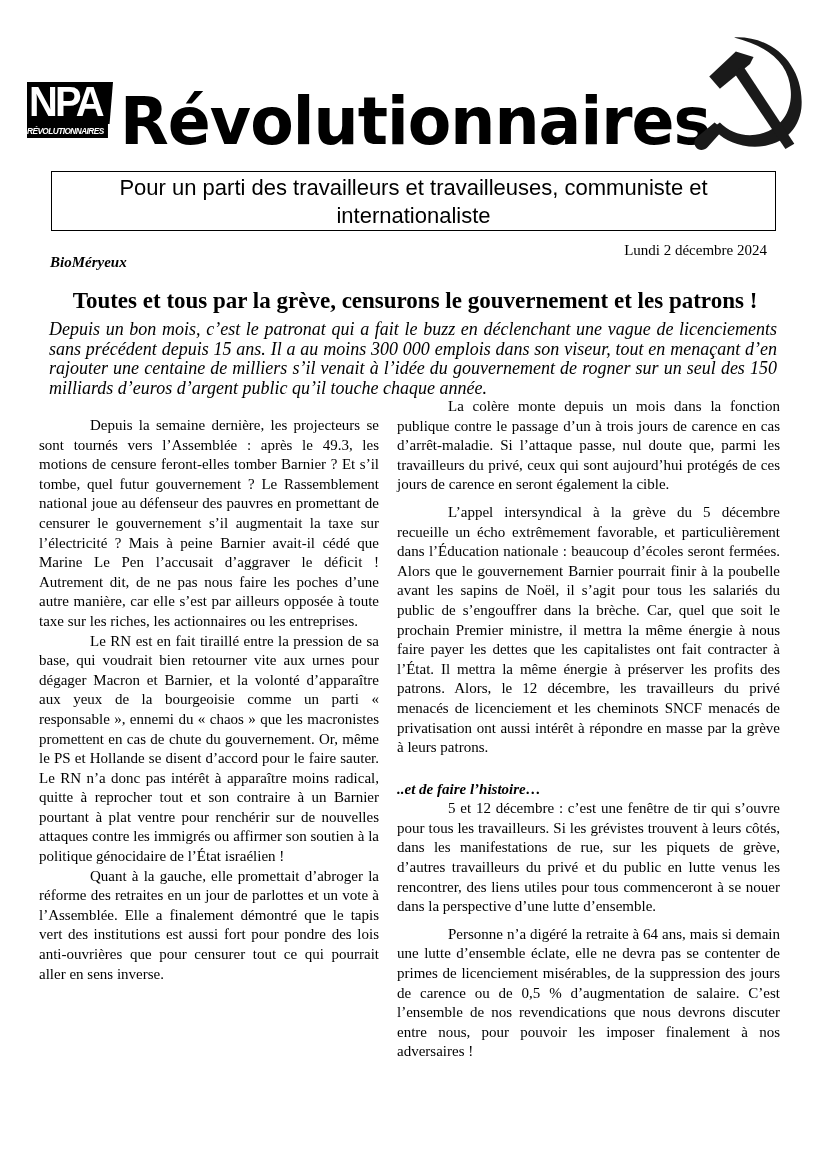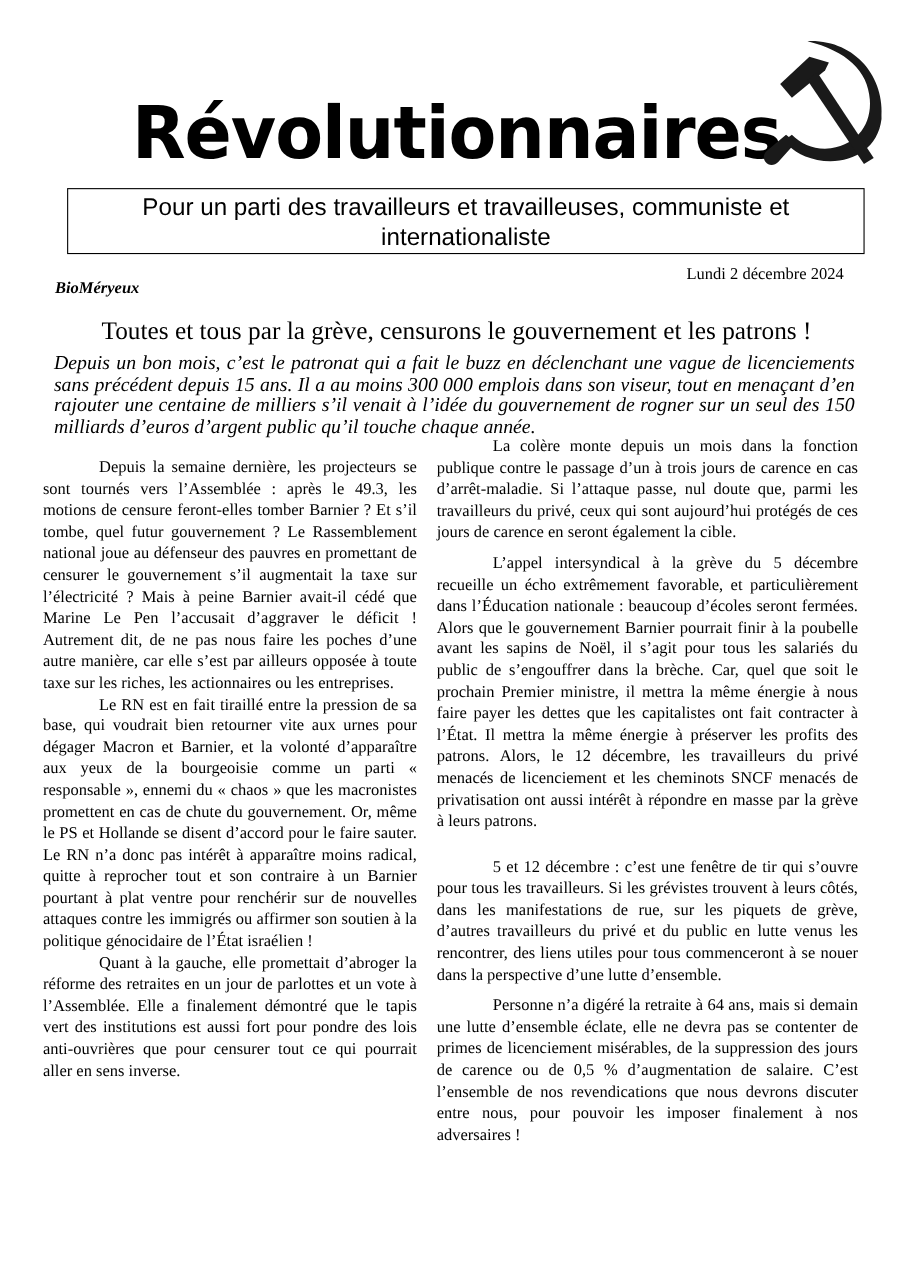--- a/index.html
+++ b/index.html
@@ -6,41 +6,46 @@
   body { width: 826px; height: 1169px; position: relative; overflow: hidden; color: #000; font-family: "Liberation Serif", serif; }
 
   .masthead { position: absolute; left: 0; top: 0; width: 826px; height: 165px; }
   .npa-logo { position: absolute; left: 27px; top: 82px; width: 88px; height: 58px; }
   .npa-box { position: absolute; left: 0; top: 0; width: 86px; height: 42px; background: #000; clip-path: polygon(0 0, 100% 0, 96% 100%, 0 100%); }
   .npa-letters { position: absolute; left: 2px; top: -3px; font-family: "Liberation Sans", sans-serif; font-weight: bold; font-size: 42px; letter-spacing: -3px; color: #fff; transform: scaleX(0.95); transform-origin: left top; line-height: 46px; }
   .npa-sub { position: absolute; left: 0; top: 42px; width: 88px; height: 14px; background: #000; color: #fff; font-family: "Liberation Sans", sans-serif; font-weight: bold; font-style: italic; font-size: 9px; line-height: 14px; letter-spacing: -0.6px; transform: scaleX(0.92); transform-origin: left top; white-space: nowrap; overflow: hidden; }
   .brand-title { position: absolute; left: 120px; top: 84px; font-family: "DejaVu Sans", sans-serif; font-weight: bold; font-size: 66px; line-height: 76px; letter-spacing: -1px; white-space: nowrap; transform: scaleX(0.96); transform-origin: left top; }
   .hs-icon { position: absolute; left: 688px; top: 24px; width: 124px; height: 134px; }
 
-  .slogan-box { position: absolute; left: 61px; top: 171px; width: 725px; height: 60px; border: 1.4px solid #000; box-sizing: border-box; text-align: center; font-family: "Liberation Sans", sans-serif; font-size: 22px; line-height: 28px; padding: 2px 20px 0; }
+  .slogan-box { position: absolute; left: 51px; top: 171px; width: 725px; height: 60px; border: 1.4px solid #000; box-sizing: border-box; text-align: center; font-family: "Liberation Sans", sans-serif; font-size: 22px; line-height: 28px; padding: 2px 20px 0; }
 
   .meta-row { position: absolute; left: 50px; top: 240px; width: 717px; height: 20px; font-size: 15px; line-height: 20px; }
   .company { position: absolute; left: 0; top: 12px; font-weight: bold; font-style: italic; }
   .date { position: absolute; right: 0; top: 0; }
 
-  .headline { position: absolute; left: 40px; top: 286px; width: 750px; text-align: center; font-size: 23px; line-height: 30px; }
+  .headline { position: absolute; left: 40px; top: 286px; width: 750px; text-align: center; font-size: 23px; line-height: 30px; font-weight: bold; }
   .chapeau { position: absolute; left: 49px; top: 320px; width: 728px; font-style: italic; font-size: 18px; line-height: 19.5px; text-align: justify; }
 
   .col { position: absolute; font-size: 15px; line-height: 19.6px; text-align: justify; }
   .col-left { left: 39px; top: 416px; width: 340px; }
   .col-right { left: 397px; top: 397px; width: 383px; }
   .sec-title { font-weight: bold; font-style: italic; margin: 0; }
   .para { margin: 0; text-indent: 51px; }
   .gap { height: 8px; }
   .gap-lg { height: 22px; }
 </style>
 </head>
 <body>
 
 <div class="masthead">
+  <div class="npa-logo">
+    <div class="npa-box"></div>
+    <div class="npa-letters">NPA</div>
+    <div class="npa-sub">RÉVOLUTIONNAIRES</div>
+  </div>
   <div class="brand-title">Révolutionnaires</div>
   <svg class="hs-icon" viewBox="0 0 140 145">
 
     <path d="M52 12 C100 10 132 48 128 92 C124 126 92 140 62 134 C44 130 34 122 28 114 L36 108 C46 118 60 124 76 122 C104 118 118 96 116 72 C114 42 92 22 52 12 Z" fill="#1a1a1a"></path>
 
     <path d="M30 108 L40 116 L22 136 C18 140 12 140 9 136 C6 132 7 127 11 124 Z" fill="#1a1a1a"></path>
 
     <path d="M24 56 L54 28 L74 34 L70 42 L36 70 Z" fill="#1a1a1a"></path>
 
     <path d="M52 52 L62 44 L120 132 L110 138 Z" fill="#1a1a1a"></path>
@@ -61,16 +66,17 @@
   <p class="para">Depuis la semaine dernière, les projecteurs se sont tournés vers l’Assemblée : après le 49.3, les motions de censure feront-elles tomber Barnier ? Et s’il tombe, quel futur gouvernement ? Le Rassemblement national joue au défenseur des pauvres en promettant de censurer le gouvernement s’il augmentait la taxe sur l’électricité ? Mais à peine Barnier avait-il cédé que Marine Le Pen l’accusait d’aggraver le déficit ! Autrement dit, de ne pas nous faire les poches d’une autre manière, car elle s’est par ailleurs opposée à toute taxe sur les riches, les actionnaires ou les entreprises.</p>
   <p class="para">Le RN est en fait tiraillé entre la pression de sa base, qui voudrait bien retourner vite aux urnes pour dégager Macron et Barnier, et la volonté d’apparaître aux yeux de la bourgeoisie comme un parti « responsable », ennemi du « chaos » que les macronistes promettent en cas de chute du gouvernement. Or, même le PS et Hollande se disent d’accord pour le faire sauter. Le RN n’a donc pas intérêt à apparaître moins radical, quitte à reprocher tout et son contraire à un Barnier pourtant à plat ventre pour renchérir sur de nouvelles attaques contre les immigrés ou affirmer son soutien à la politique génocidaire de l’État israélien !</p>
   <p class="para">Quant à la gauche, elle promettait d’abroger la réforme des retraites en un jour de parlottes et un vote à l’Assemblée. Elle a finalement démontré que le tapis vert des institutions est aussi fort pour pondre des lois anti-ouvrières que pour censurer tout ce qui pourrait aller en sens inverse.</p>
 </div>
 
 <div class="col col-right">
   <p class="para">La colère monte depuis un mois dans la fonction publique contre le passage d’un à trois jours de carence en cas d’arrêt-maladie. Si l’attaque passe, nul doute que, parmi les travailleurs du privé, ceux qui sont aujourd’hui protégés de ces jours de carence en seront également la cible.</p>
   <div class="gap"></div>
   <p class="para">L’appel intersyndical à la grève du 5 décembre recueille un écho extrêmement favorable, et particulièrement dans l’Éducation nationale : beaucoup d’écoles seront fermées. Alors que le gouvernement Barnier pourrait finir à la poubelle avant les sapins de Noël, il s’agit pour tous les salariés du public de s’engouffrer dans la brèche. Car, quel que soit le prochain Premier ministre, il mettra la même énergie à nous faire payer les dettes que les capitalistes ont fait contracter à l’État. Il mettra la même énergie à préserver les profits des patrons. Alors, le 12 décembre, les travailleurs du privé menacés de licenciement et les cheminots SNCF menacés de privatisation ont aussi intérêt à répondre en masse par la grève à leurs patrons.</p>
   <div class="gap-lg"></div>
+  <p class="sec-title">..et de faire l’histoire…</p>
   <p class="para">5 et 12 décembre : c’est une fenêtre de tir qui s’ouvre pour tous les travailleurs. Si les grévistes trouvent à leurs côtés, dans les manifestations de rue, sur les piquets de grève, d’autres travailleurs du privé et du public en lutte venus les rencontrer, des liens utiles pour tous commenceront à se nouer dans la perspective d’une lutte d’ensemble.</p>
   <div class="gap"></div>
   <p class="para">Personne n’a digéré la retraite à 64 ans, mais si demain une lutte d’ensemble éclate, elle ne devra pas se contenter de primes de licenciement misérables, de la suppression des jours de carence ou de 0,5 % d’augmentation de salaire. C’est l’ensemble de nos revendications que nous devrons discuter entre nous, pour pouvoir les imposer finalement à nos adversaires !</p>
 </div>
 
 </body></html>

